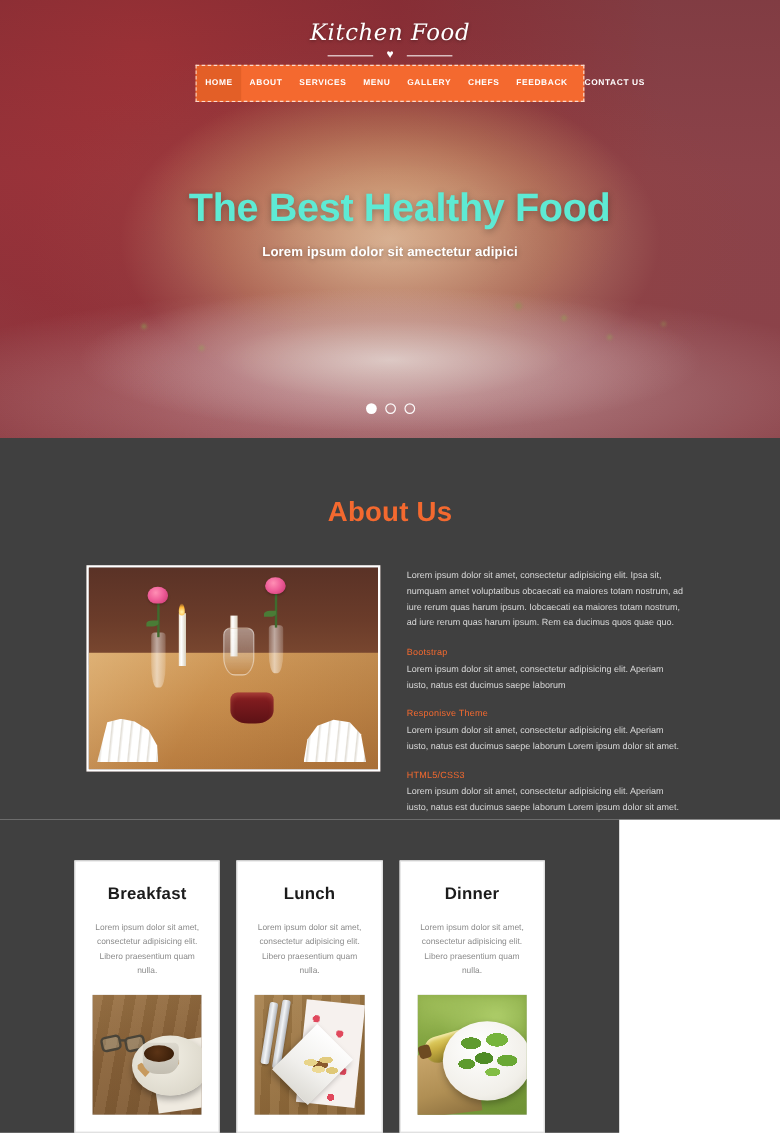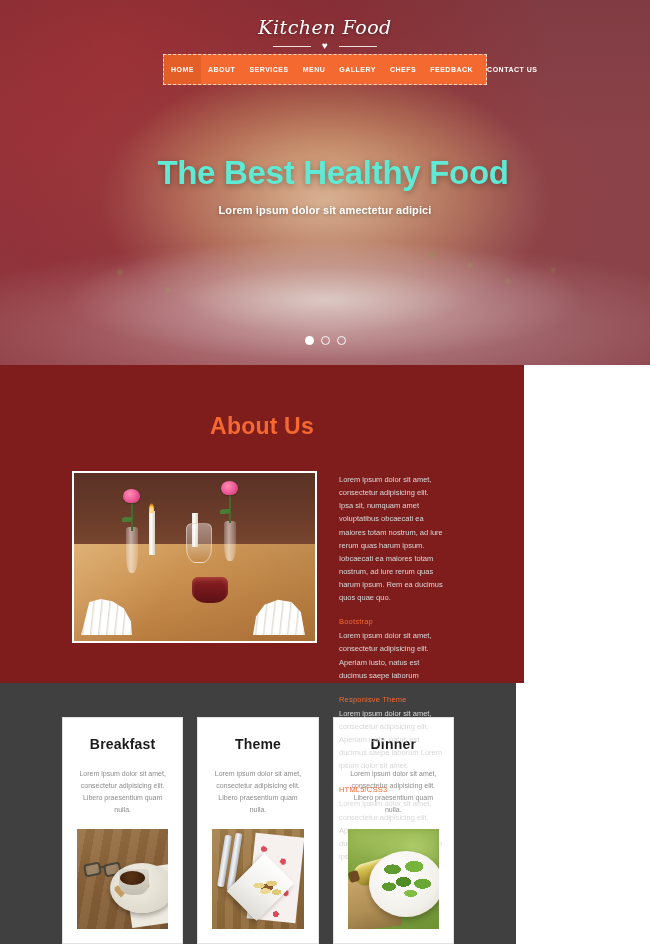--- a/index.html
+++ b/index.html
@@ -160,23 +160,23 @@
   .dot {
     width:9px; height:9px; border-radius:50%;
     border:1px solid rgba(255,255,255,0.95);
     background:transparent;
     cursor:pointer;
   }
   .dot.active { background:#ffffff; }
 
   
   .about {
-    width:524px;
+    width:650px;
     height:318px;
-    background:#7f1d1d;
+    background:#404040;
     position:relative;
   }
   .about-title {
     text-align:center;
     padding-top:48px;
     font-size:23px;
     font-weight:bold;
     color:#f4692f;
     letter-spacing:0.2px;
   }
@@ -529,21 +529,21 @@
       </div>
       <div class="bf-saucer"></div>
       <div class="bf-heart" style="left:40%; top:56%;"></div>
       <div class="bf-heart" style="left:64%; top:52%;"></div>
       <div class="bf-cup"></div>
       <div class="bf-coffee"></div>
     </div>
   </div>
 
   <div class="card">
-    <div class="card-title">Theme</div>
+    <div class="card-title">Lunch</div>
     <div class="card-desc">Lorem ipsum dolor sit amet, consectetur adipisicing elit. Libero praesentium quam nulla.</div>
     <div class="card-img">
       <div class="ln"></div>
       <div class="ln-napkin"></div>
       <div class="ln-fork"></div>
       <div class="ln-knife"></div>
       <div class="ln-plate"></div>
       <div class="ln-pasta"></div>
     </div>
   </div>

